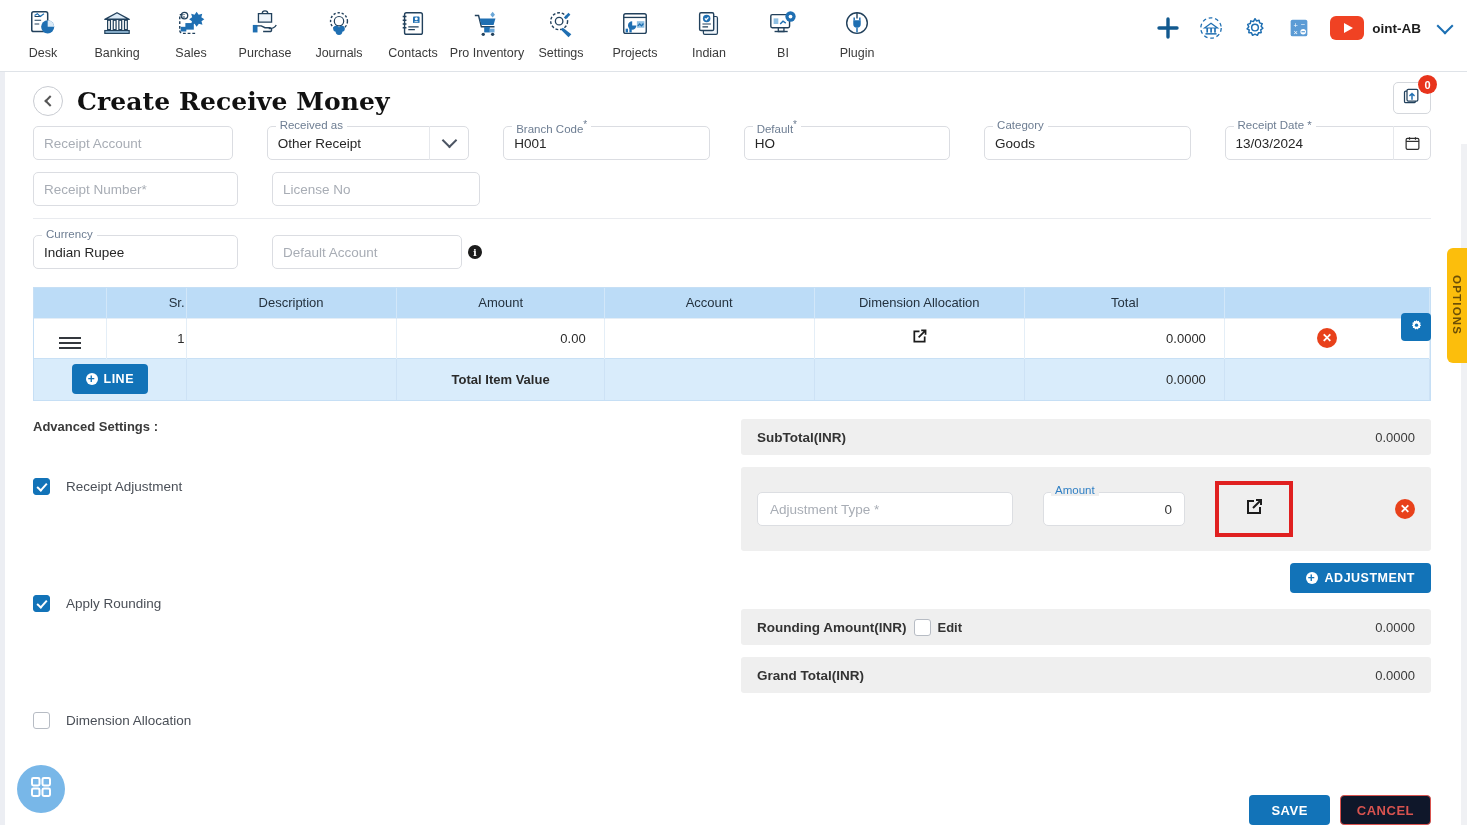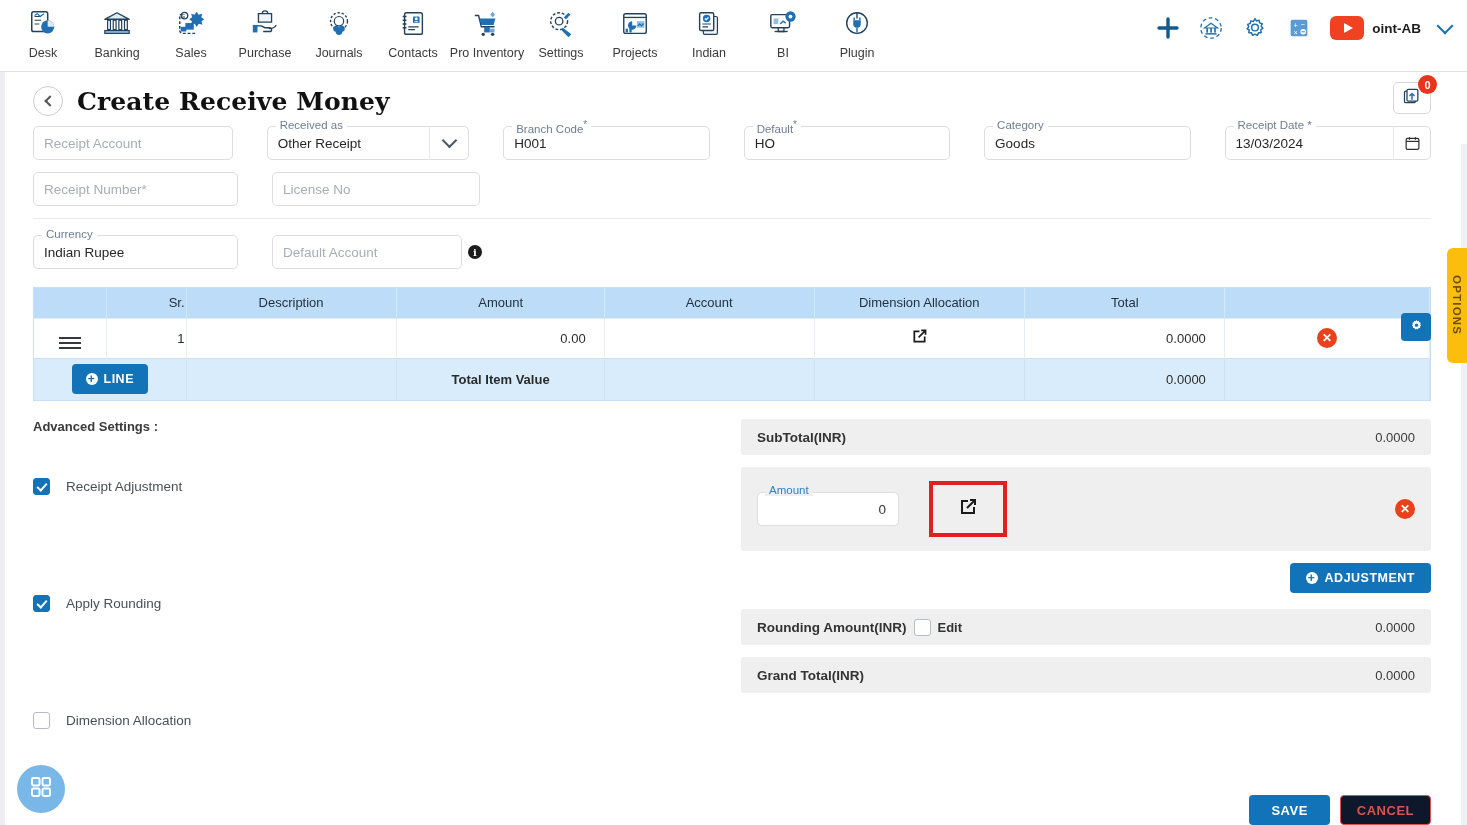--- a/index.html
+++ b/index.html
@@ -707,20 +707,23 @@
       </div>
 
       <div class="right-col">
 
         <div class="sum-bar">
           <span>SubTotal(INR)</span>
           <span class="v">0.0000</span>
         </div>
 
         <div class="adj-panel">
+          <div class="adj-type">
+            <span>Adjustment Type *</span>
+          </div>
           <div class="adj-amt">
             <div class="legend">Amount</div>
             <div class="box">
                 <span>0</span>
               </div>
           </div>
           <div class="ext-box">
             <span>
               <svg width="22" height="22" viewBox="0 0 22 22">
                   <path d="M4 4h7v2H6v10h10v-5h2v7H4z" fill="#1c1c1c"></path>

